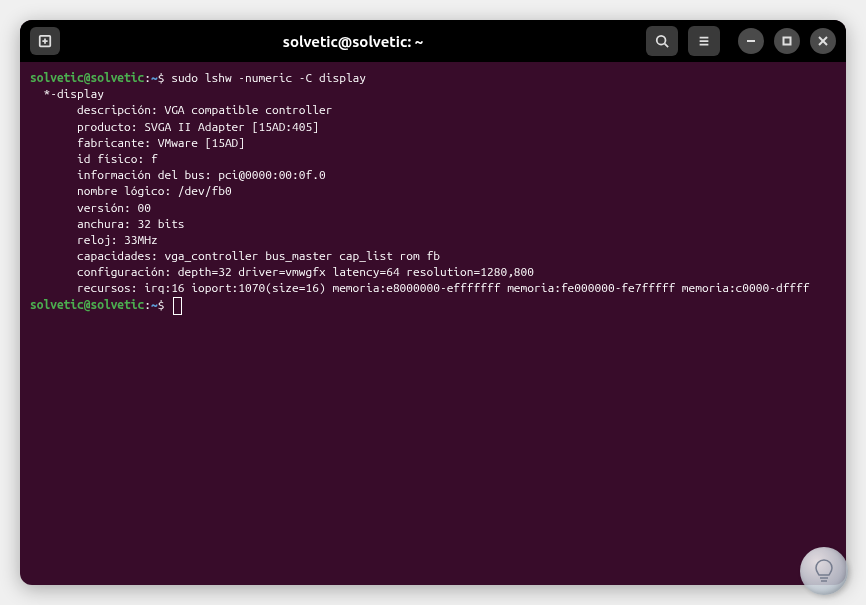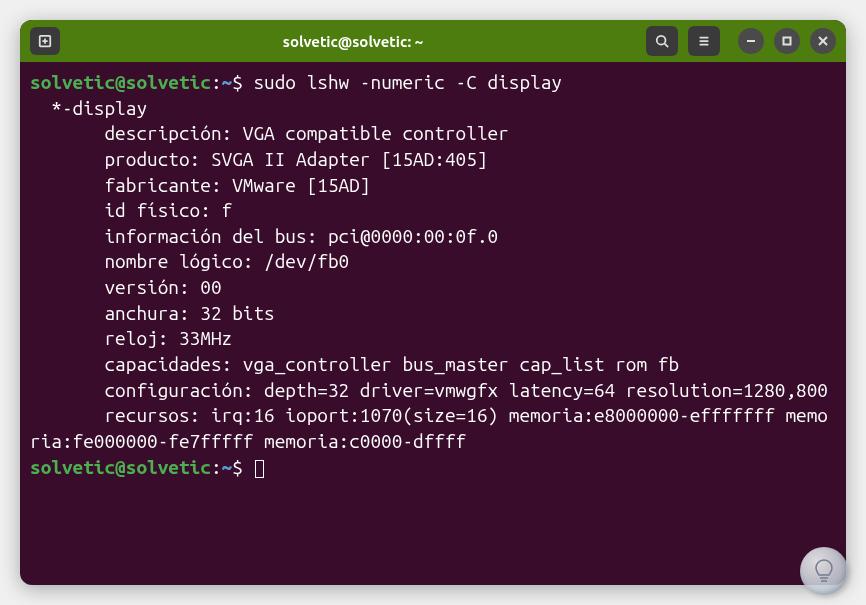--- a/index.html
+++ b/index.html
@@ -17,21 +17,21 @@
     }
     .terminal-window {
       background: #380c2a;
       border-radius: 12px;
       width: 826px;
       height: 565px;
       overflow: hidden;
       box-shadow: 0 4px 20px rgba(0,0,0,0.3);
     }
     .titlebar {
-      background: #4d7c0f;
+      background: #000000;
       height: 42px;
       display: flex;
       align-items: center;
       padding: 0 10px;
       gap: 6px;
     }
     .titlebar-left {
       display: flex;
       gap: 6px;
     }
@@ -100,21 +100,21 @@
     }
     .window-btn svg {
       width: 10px;
       height: 10px;
       stroke: #e0e0e0;
       fill: none;
       stroke-width: 2;
     }
     .terminal-content {
       padding: 8px 10px;
-      font-size: 19px;
+      font-size: 12px;
       line-height: 1.35;
       color: #ffffff;
       font-family: 'Ubuntu Mono', 'Courier New', monospace;
       white-space: pre-wrap;
       word-break: break-all;
     }
     .prompt-user {
       color: #4caf50;
       font-weight: bold;
     }

